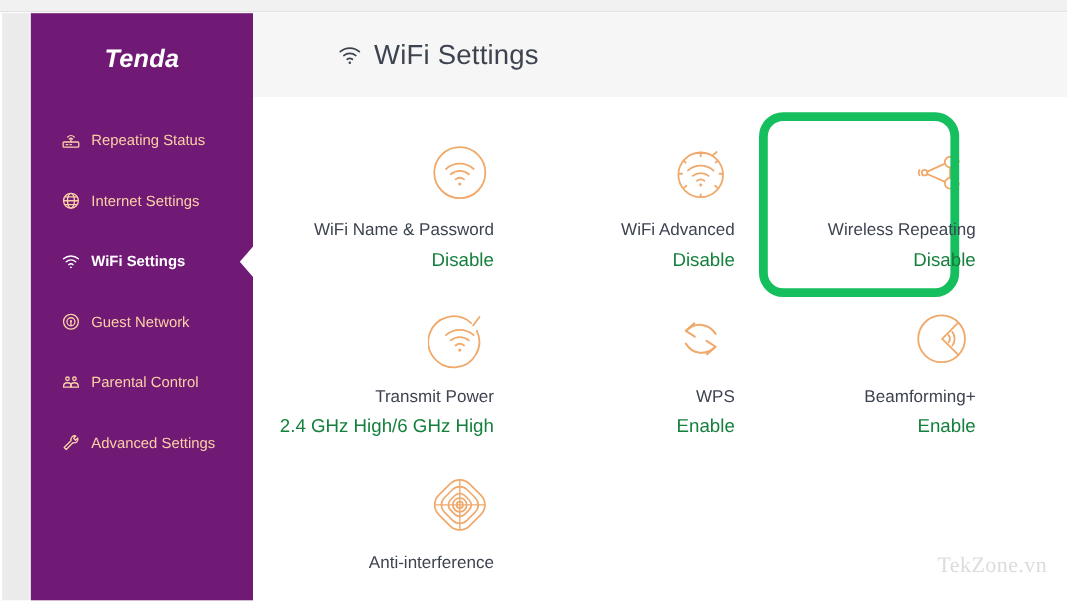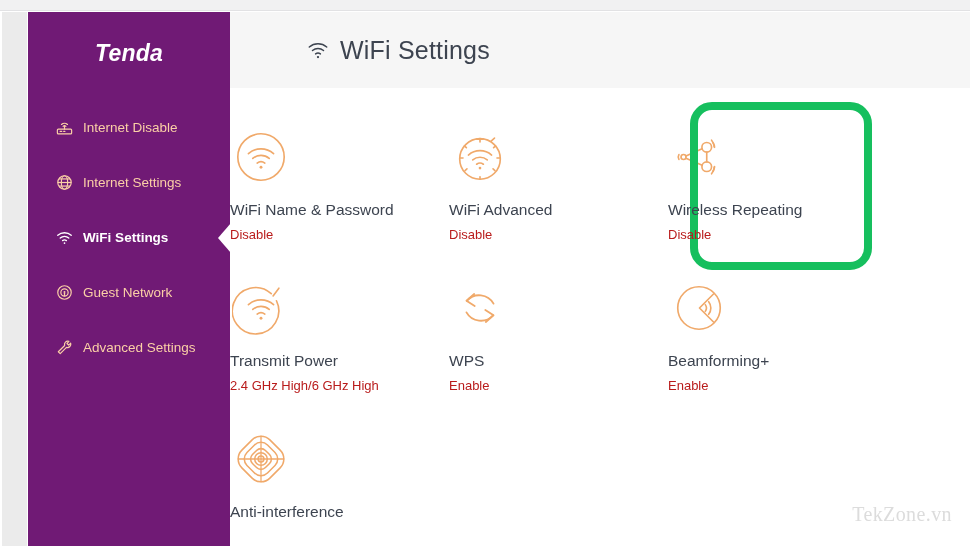--- a/index.html
+++ b/index.html
@@ -114,40 +114,40 @@
     width: 740px; height: 458px;
     padding: 18px 0 0 0;
   }
   .tile-row { display: flex; }
   .tile {
     width: 219px;
     height: 151px;
     position: relative;
     display: flex;
     flex-direction: column;
-    align-items: flex-start;
+    align-items: flex-end;
     cursor: pointer;
     padding-top: 20px;
   }
   .tile .tile-icon {
     width: 62px; height: 62px;
     display: flex; align-items: center; justify-content: center;
     margin-bottom: 13px;
   }
   .tile .tile-label {
     font-size: 15.5px;
     color: #3d4450;
     text-align: center;
     line-height: 18px;
     white-space: nowrap;
   }
   .tile .tile-status {
     margin-top: 8px;
-    font-size: 13px;
-    color: #b91c1c;
+    font-size: 17px;
+    color: #15803d;
     text-align: center;
     white-space: nowrap;
   }
   .tile.highlight::after {
     content: "";
     position: absolute;
     left: 22px; top: -4px;
     width: 166px; height: 152px;
     border: 8px solid #16bf5e;
     border-radius: 22px;
@@ -185,21 +185,21 @@
         <span class="ni-icon">
           <svg width="19" height="19" viewBox="0 0 24 24" fill="none" stroke="#fbd0a6" stroke-width="1.5" stroke-linecap="round">
             <rect x="3" y="14" width="18" height="6" rx="1.2"></rect>
             <line x1="6.5" y1="17" x2="8.5" y2="17"></line>
             <line x1="11" y1="17" x2="12.5" y2="17"></line>
             <line x1="12" y1="14" x2="12" y2="10"></line>
             <path d="M8.2 8.2a5.4 5.4 0 0 1 7.6 0"></path>
             <path d="M10.2 10.6a2.6 2.6 0 0 1 3.6 0"></path>
           </svg>
         </span>
-        <span>Internet Disable</span>
+        <span>Repeating Status</span>
 
       </div>
 
       <div class="nav-item">
         <span class="ni-icon">
           <svg width="19" height="19" viewBox="0 0 24 24" fill="none" stroke="#fbd0a6" stroke-width="1.5">
             <circle cx="12" cy="12" r="8.5"></circle>
             <ellipse cx="12" cy="12" rx="4" ry="8.5"></ellipse>
             <line x1="3.5" y1="12" x2="20.5" y2="12"></line>
             <line x1="5" y1="7.5" x2="19" y2="7.5"></line>
@@ -229,20 +229,33 @@
             <circle cx="12" cy="12" r="8.5"></circle>
             <circle cx="12" cy="12" r="4.6"></circle>
             <circle cx="12" cy="11.4" r="1.3" fill="#fbd0a6" stroke="none"></circle>
             <line x1="12" y1="13" x2="12" y2="16.2"></line>
           </svg>
         </span>
         <span>Guest Network</span>
 
       </div>
 
+      <div class="nav-item">
+        <span class="ni-icon">
+          <svg width="19" height="19" viewBox="0 0 24 24" fill="none" stroke="#fbd0a6" stroke-width="1.5" stroke-linecap="round">
+            <circle cx="8" cy="8" r="2"></circle>
+            <circle cx="16" cy="8" r="2"></circle>
+            <path d="M3.5 17c0-2.6 2-4.4 4.5-4.4S12.5 14.4 12.5 17"></path>
+            <path d="M11.5 17c0-2.6 2-4.4 4.5-4.4s4.5 1.8 4.5 4.4"></path>
+            <line x1="3.5" y1="17.6" x2="20.5" y2="17.6"></line>
+          </svg>
+        </span>
+        <span>Parental Control</span>
+
+      </div>
 
 
 
       <div class="nav-item">
         <span class="ni-icon">
           <svg width="19" height="19" viewBox="0 0 24 24" fill="none" stroke="#fbd0a6" stroke-width="1.5" stroke-linecap="round" stroke-linejoin="round">
             <path d="M17.5 4.2a4.2 4.2 0 0 0-5.3 5.3L4.2 17.4l2.4 2.4 7.9-8a4.2 4.2 0 0 0 5.3-5.3l-2.6 2.6-2.1-2.1z"></path>
           </svg>
         </span>
         <span>Advanced Settings</span>

